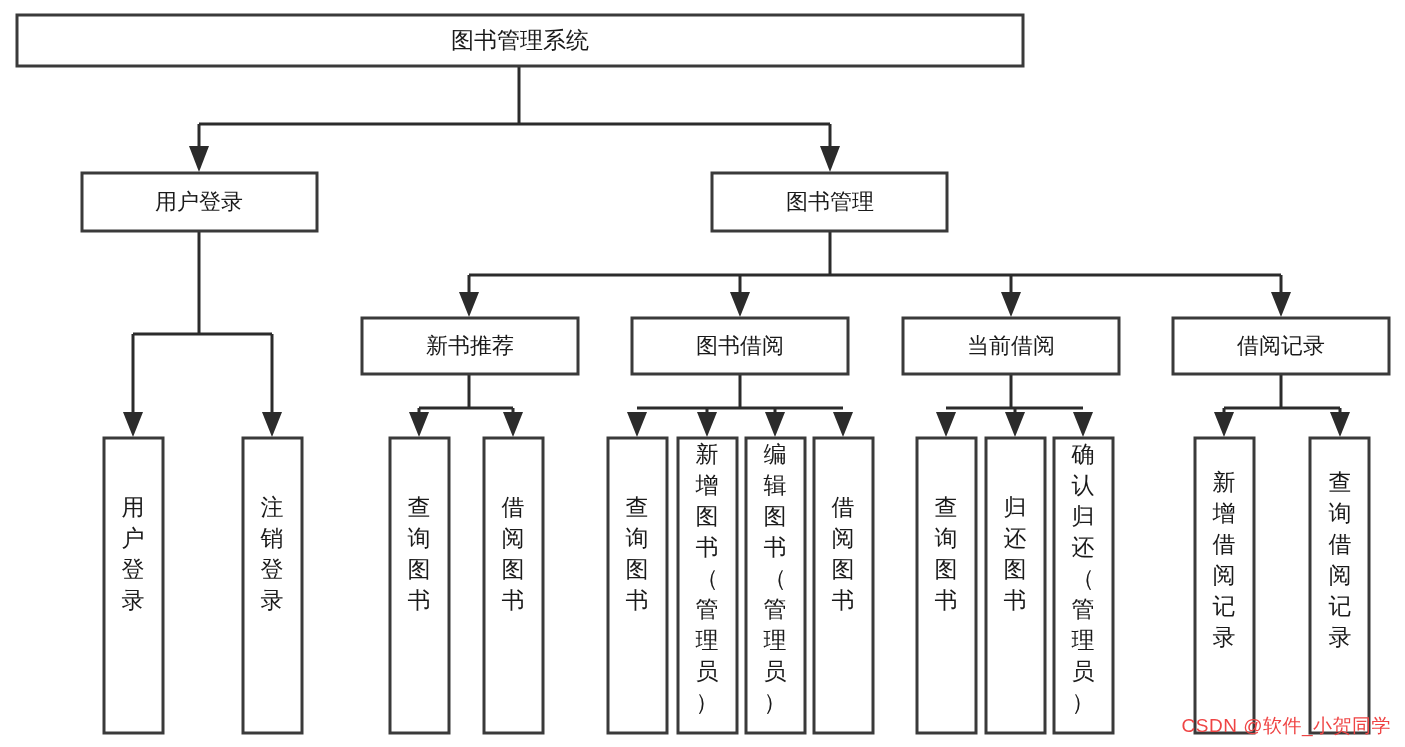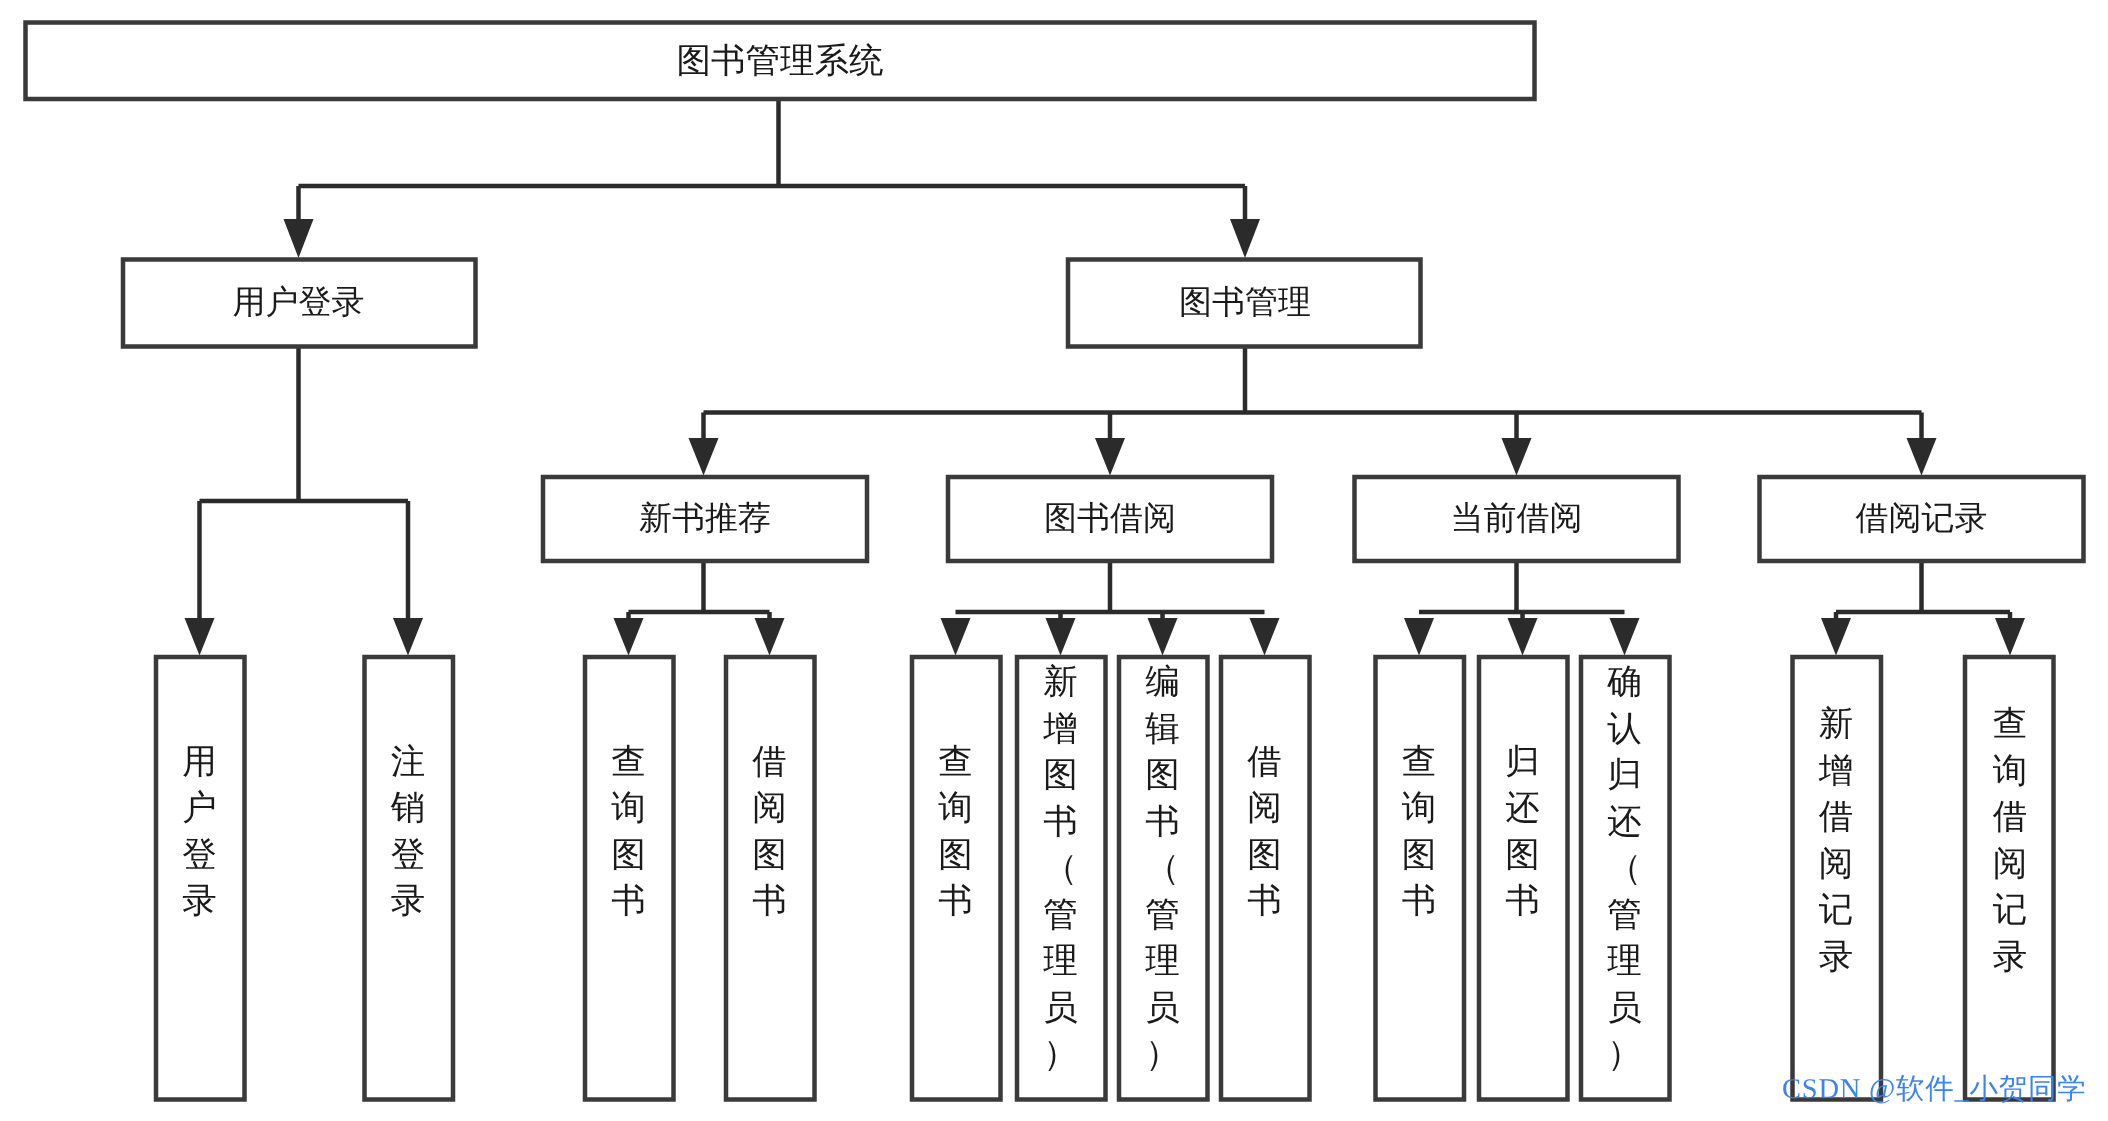--- a/index.html
+++ b/index.html
@@ -51,23 +51,23 @@
     fill: none;
   }
   .arrow-head {
     fill: #2b2b2b;
     stroke: none;
   }
   .watermark {
     position: absolute;
     right: 14px;
     bottom: 8px;
-    color: #3b82f6;
+    color: #ef4444;
     font-size: 19px;
-    font-family: Liberation Serif, serif;
+    font-family: Liberation Sans, sans-serif;
     white-space: nowrap;
     letter-spacing: 0.5px;
   }
 </style>
 </head>
 <body>
 
 <div id="diagram-root">
 
   <svg class="diagram" viewBox="0 0 1405 747" xmlns="http://www.w3.org/2000/svg">

